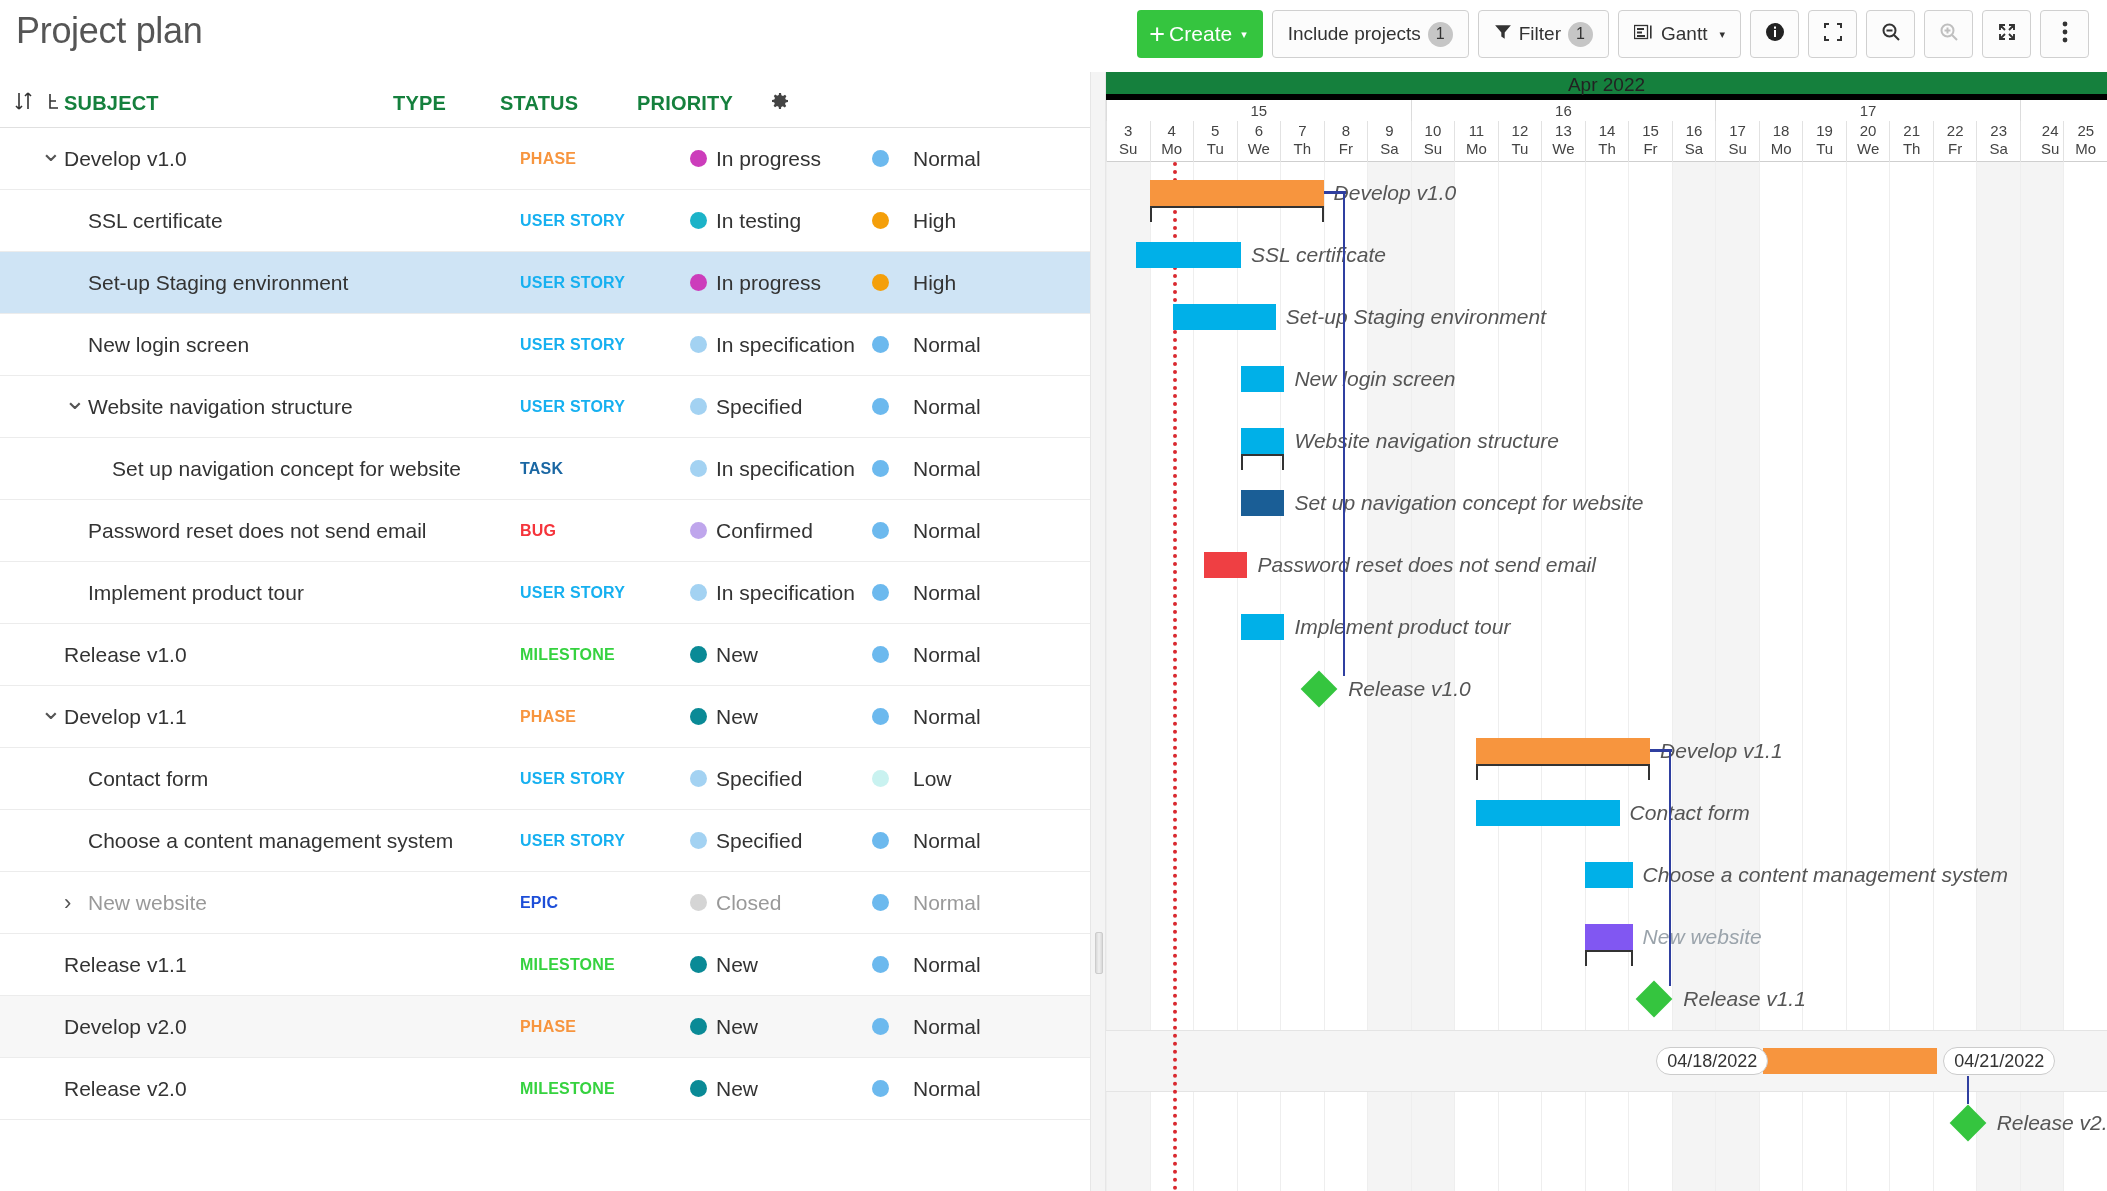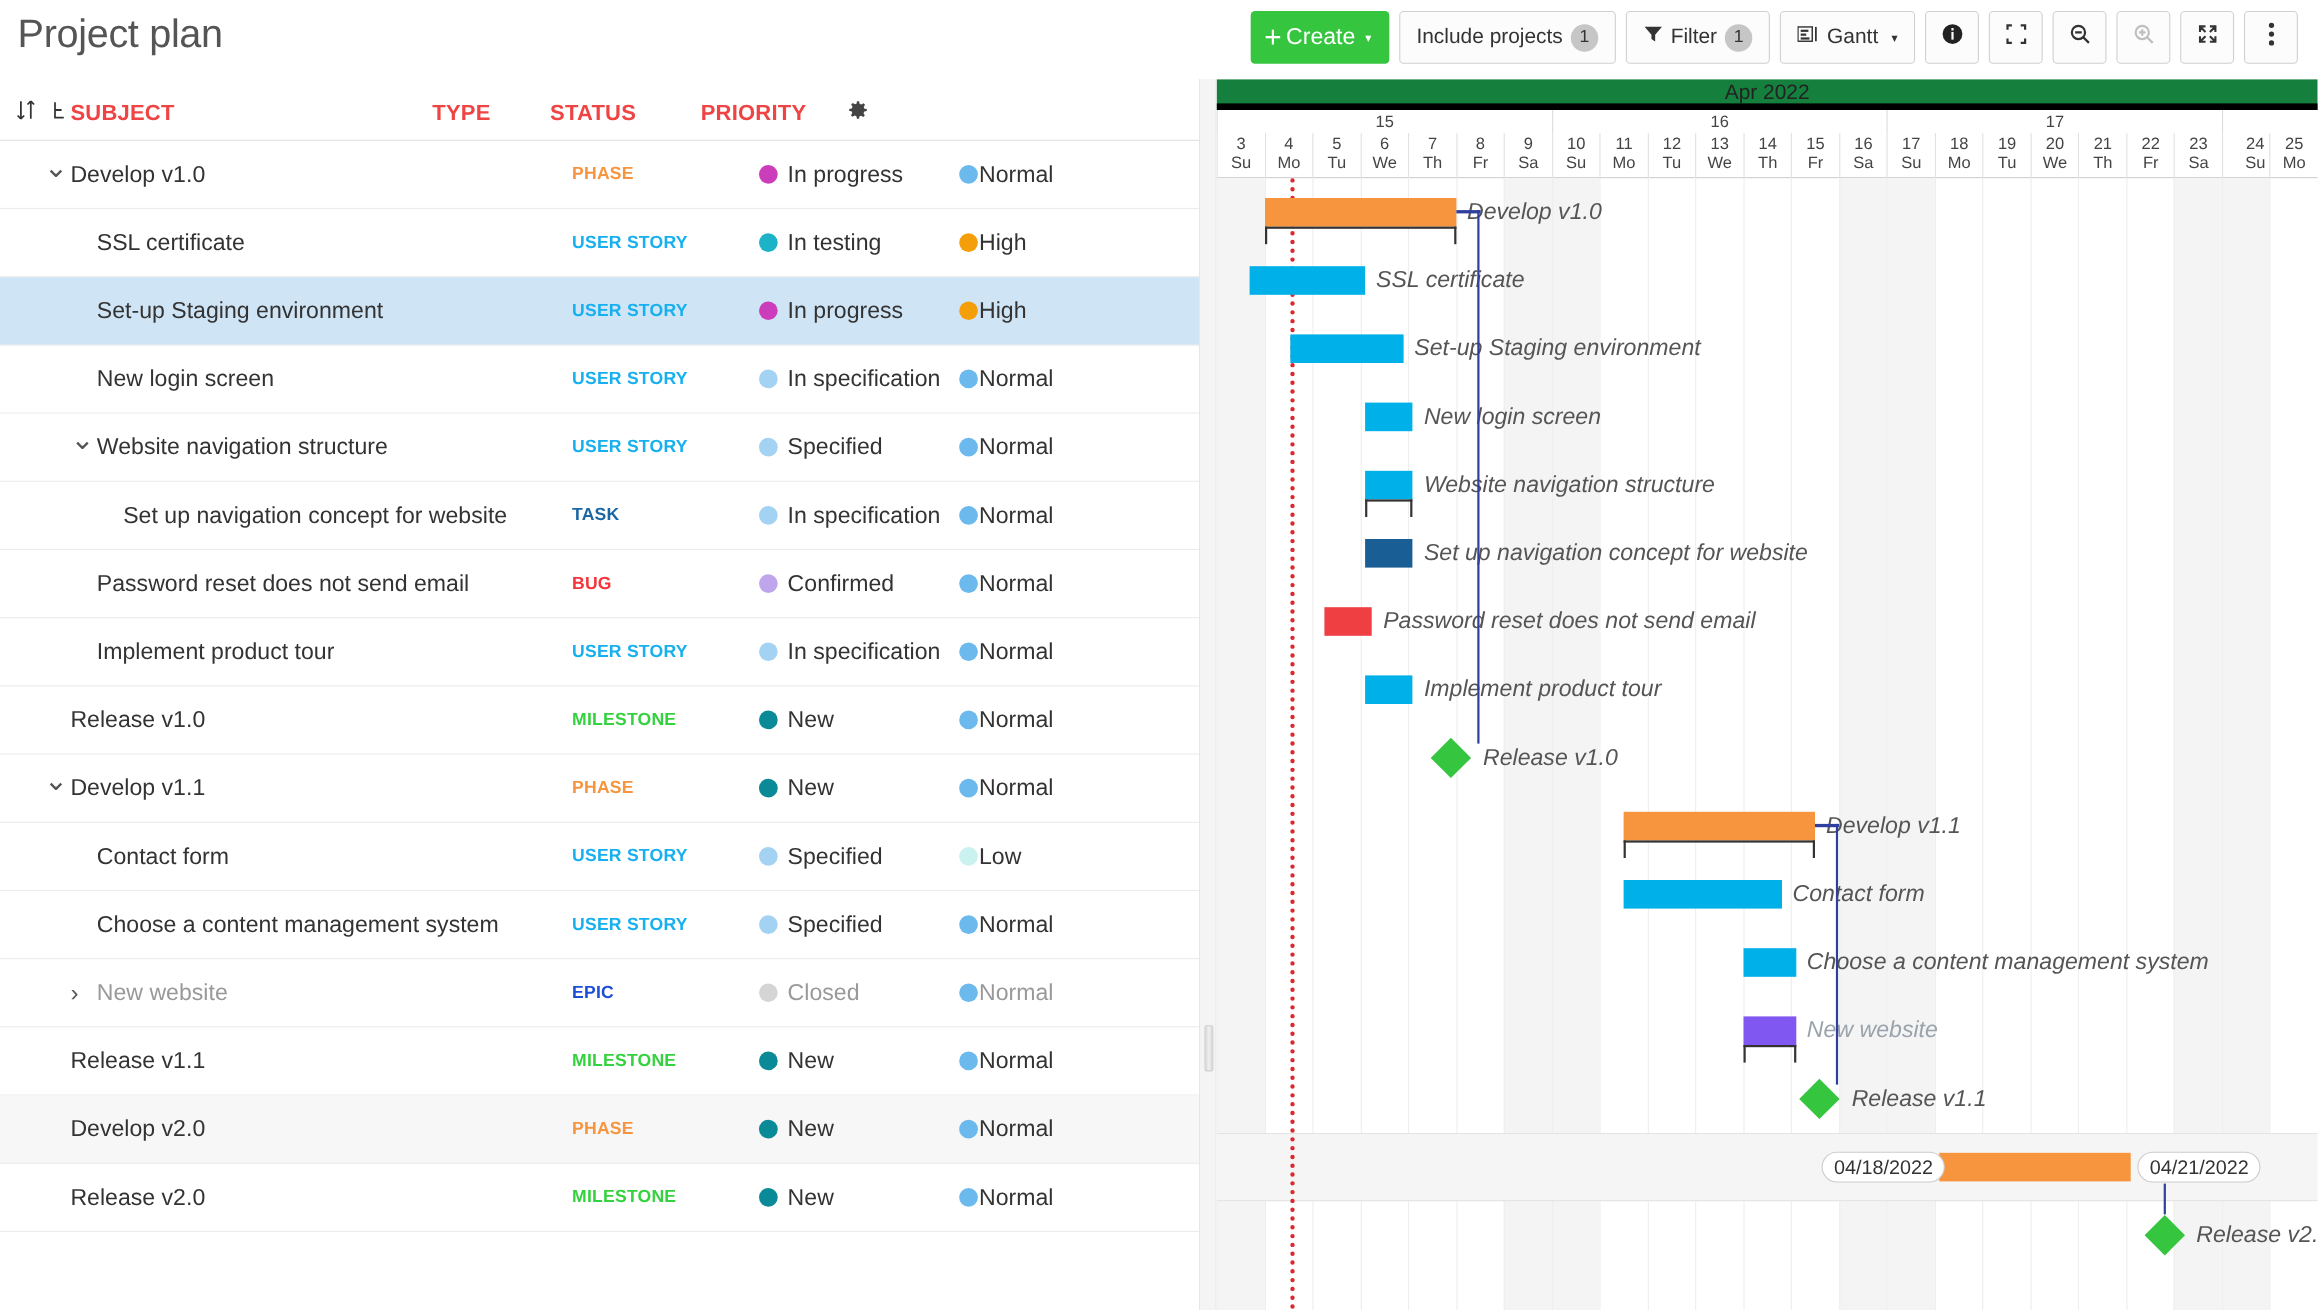--- a/index.html
+++ b/index.html
@@ -50,37 +50,37 @@
   #table-panel {
     position: absolute; left: 0; top: 72px; width: 1090px; height: 1119px;
     background: #fff; overflow: hidden;
   }
   #table-head {
     height: 56px; border-bottom: 1px solid #e0e0e0;
     display: flex; align-items: flex-end; position: relative;
   }
   .th {
     position: absolute; bottom: 12px;
-    font-size: 20px; font-weight: 700; color: #ef4444;
+    font-size: 20px; font-weight: 700; color: #15803d;
     letter-spacing: 0.2px;
   }
   .th-icon { position: absolute; bottom: 11px; color: #444; }
 
   .row {
     position: relative; height: 62px;
     border-bottom: 1px solid #ececec;
   }
   .row.selected { background: #cfe4f5; }
   .row.alt { background: #f7f7f7; }
   .cell { position: absolute; top: 50%; transform: translateY(-50%);
           font-size: 21px; color: #333; white-space: nowrap; }
   .c-subject { left: 0; }
   .c-type  { left: 520px; font-weight: 700; font-size: 16px; letter-spacing: .2px; }
   .c-status{ left: 690px; display: flex; align-items: center; gap: 9px; }
-  .c-prio  { left: 872px; display: flex; align-items: center; gap: 1px; }
+  .c-prio  { left: 872px; display: flex; align-items: center; gap: 24px; }
   .dot { width: 17px; height: 17px; border-radius: 50%; flex: 0 0 auto; display:inline-block; }
   .chev { position: absolute; font-size: 17px; color: #555; top: 50%; transform: translateY(-50%); }
   .dim { color: #999; }
 
   #create-wp {
     position: absolute; left: 16px; top: 1114px;
     font-size: 22px; color: #1a67a3; display: flex; align-items: center; gap: 12px;
     cursor: pointer;
   }
   #create-wp .plus { font-size: 27px; color: #1a67a3; line-height: 1; }

